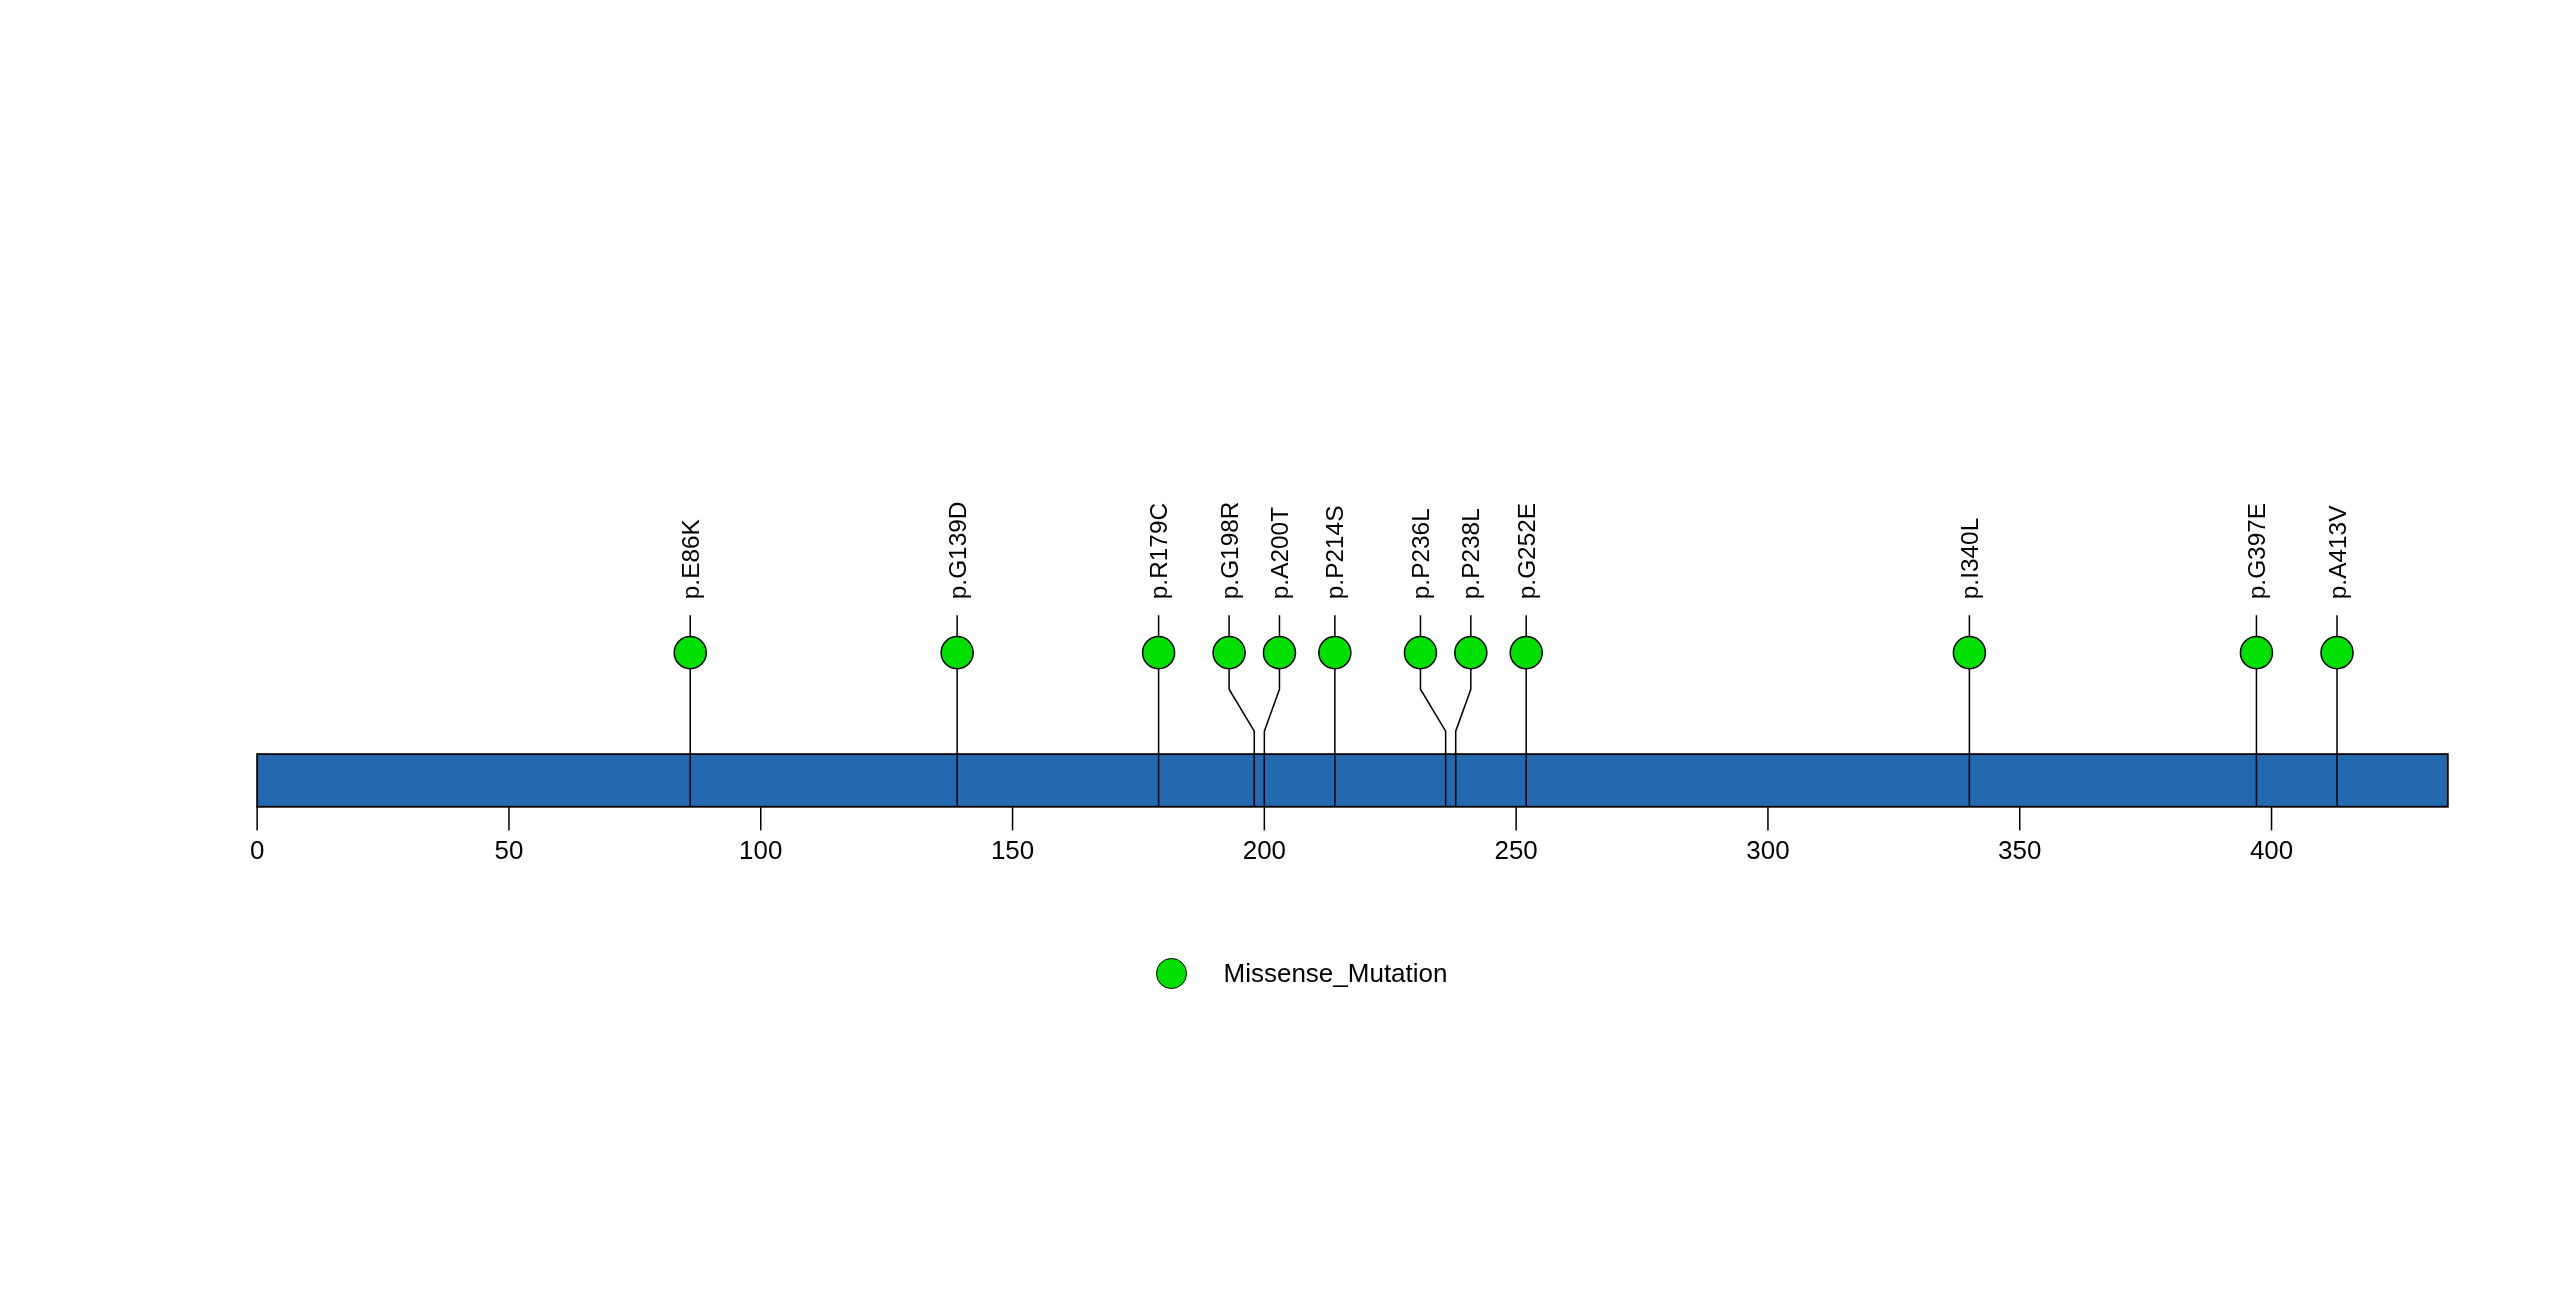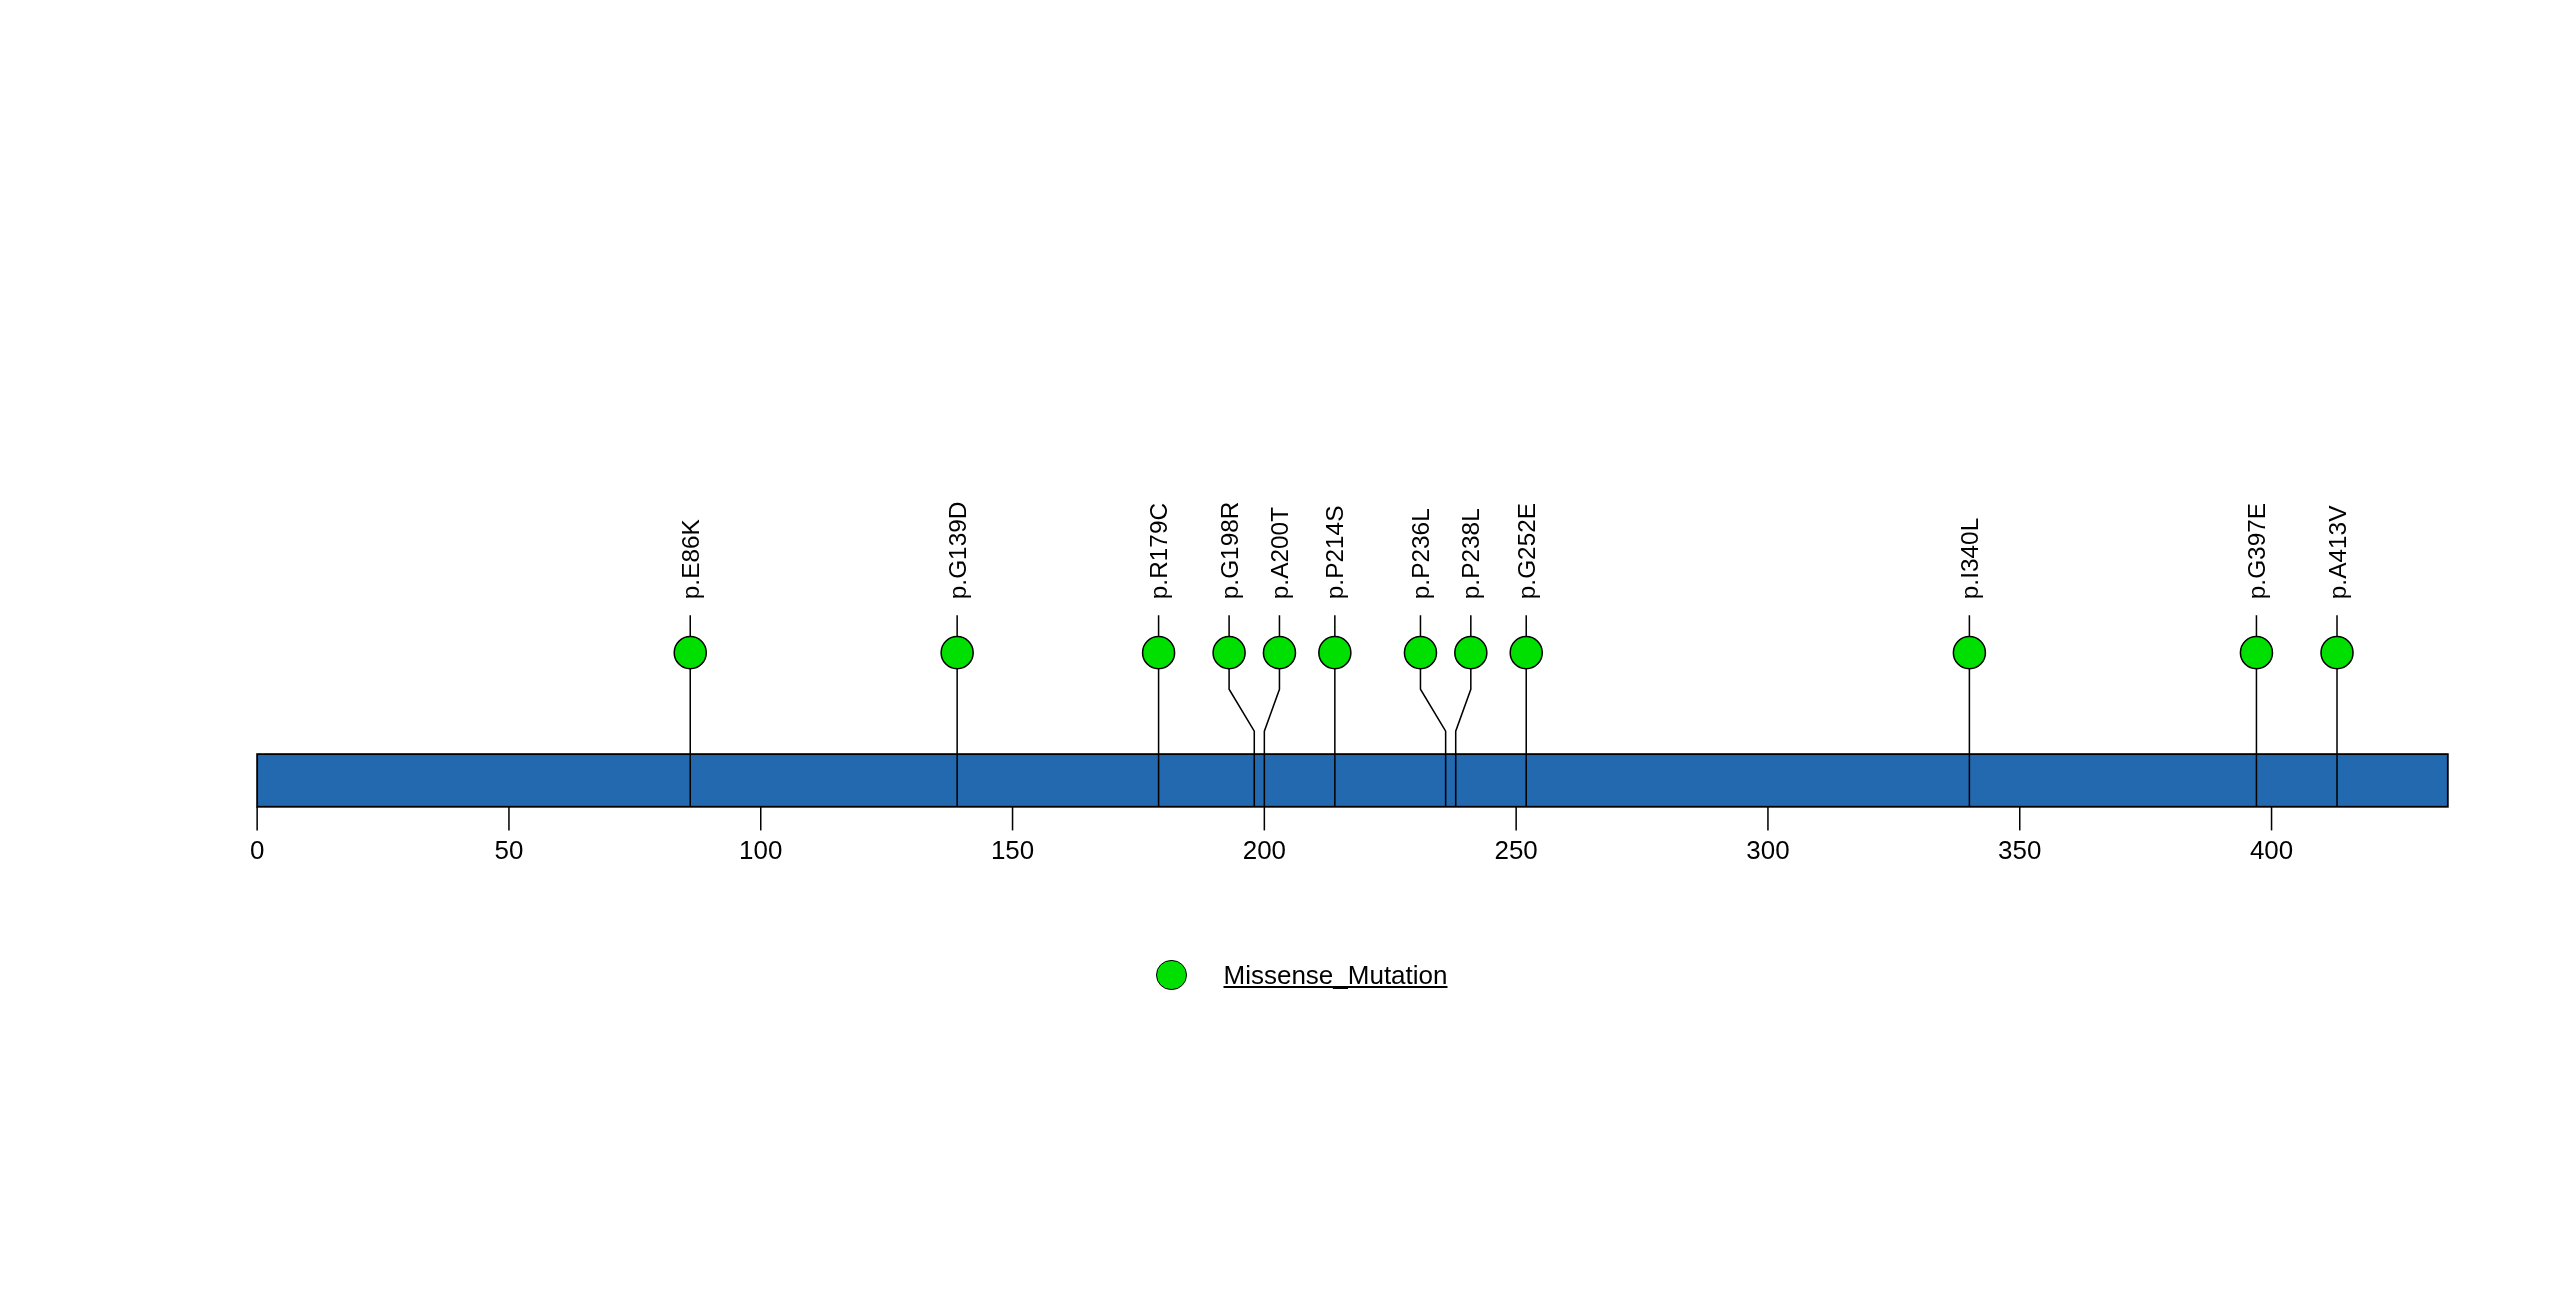--- a/index.html
+++ b/index.html
@@ -18,24 +18,23 @@
   #plot-svg {
     position: absolute;
     left: 0;
     top: 0;
   }
   #legend {
     position: absolute;
     left: 1156px;
     top: 958px;
     display: flex;
-    align-items: center;
+    align-items: flex-start;
     gap: 37px;
     height: 34px;
-    text-decoration: underline;
   }
   #legend .legend-swatch {
     width: 30.5px;
     height: 30.5px;
     border-radius: 50%;
     border: 1.5px solid #000000;
     box-sizing: border-box;
     display: inline-block;
   }
   #legend .legend-label {

